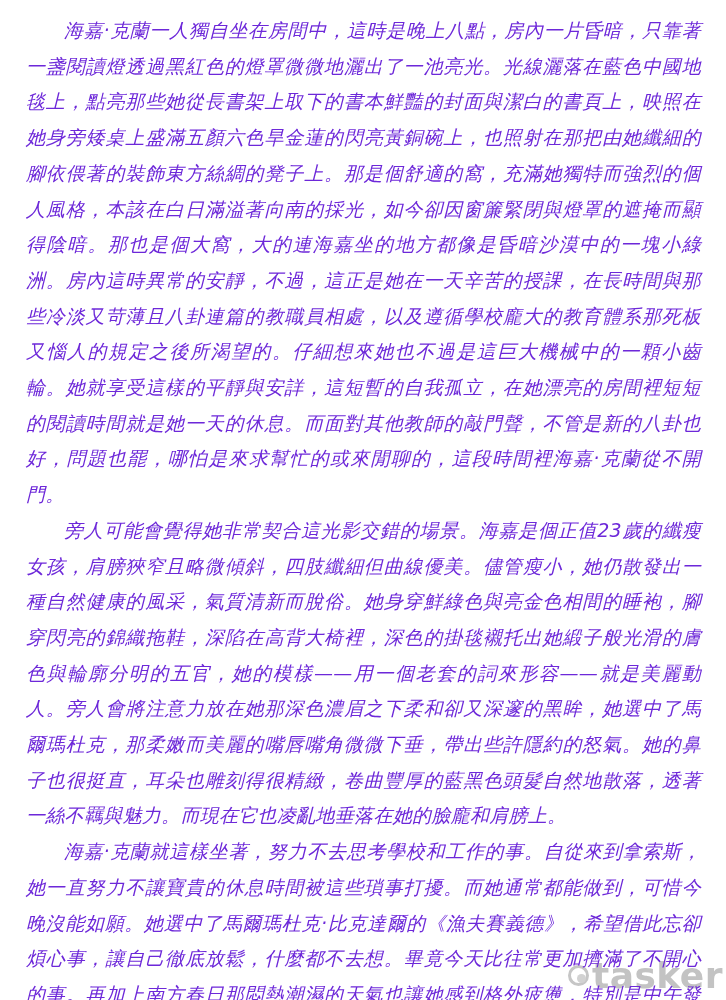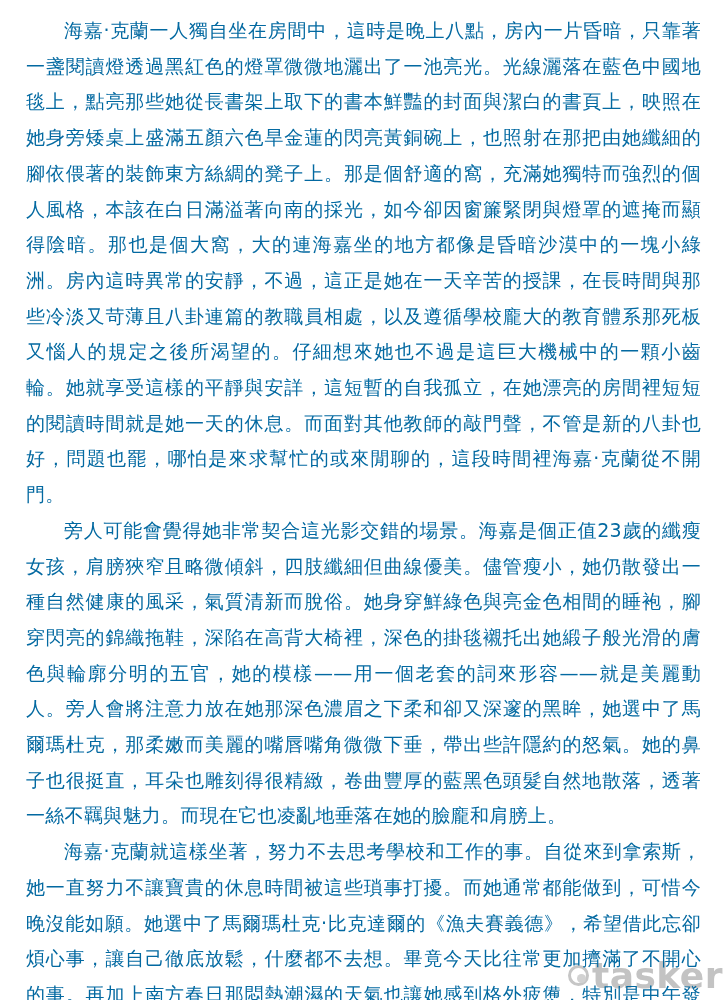--- a/index.html
+++ b/index.html
@@ -23,26 +23,27 @@
     position: absolute;
     left: 26px;
     right: 25px;
     top: 13px;
     z-index: 1;
   }
 
   .para {
     font-size: 19px;
     line-height: 35.7px;
-    color: #0369a1;
+    color: #6d28d9;
     text-align: justify;
     text-justify: inter-character;
     text-indent: 2em;
     letter-spacing: 0.3px;
     word-break: break-all;
+    font-style: italic;
   }
 
   
   .watermark {
     position: absolute;
     right: 3px;
     bottom: 4px;
     z-index: 0;
     display: flex;
     align-items: center;

